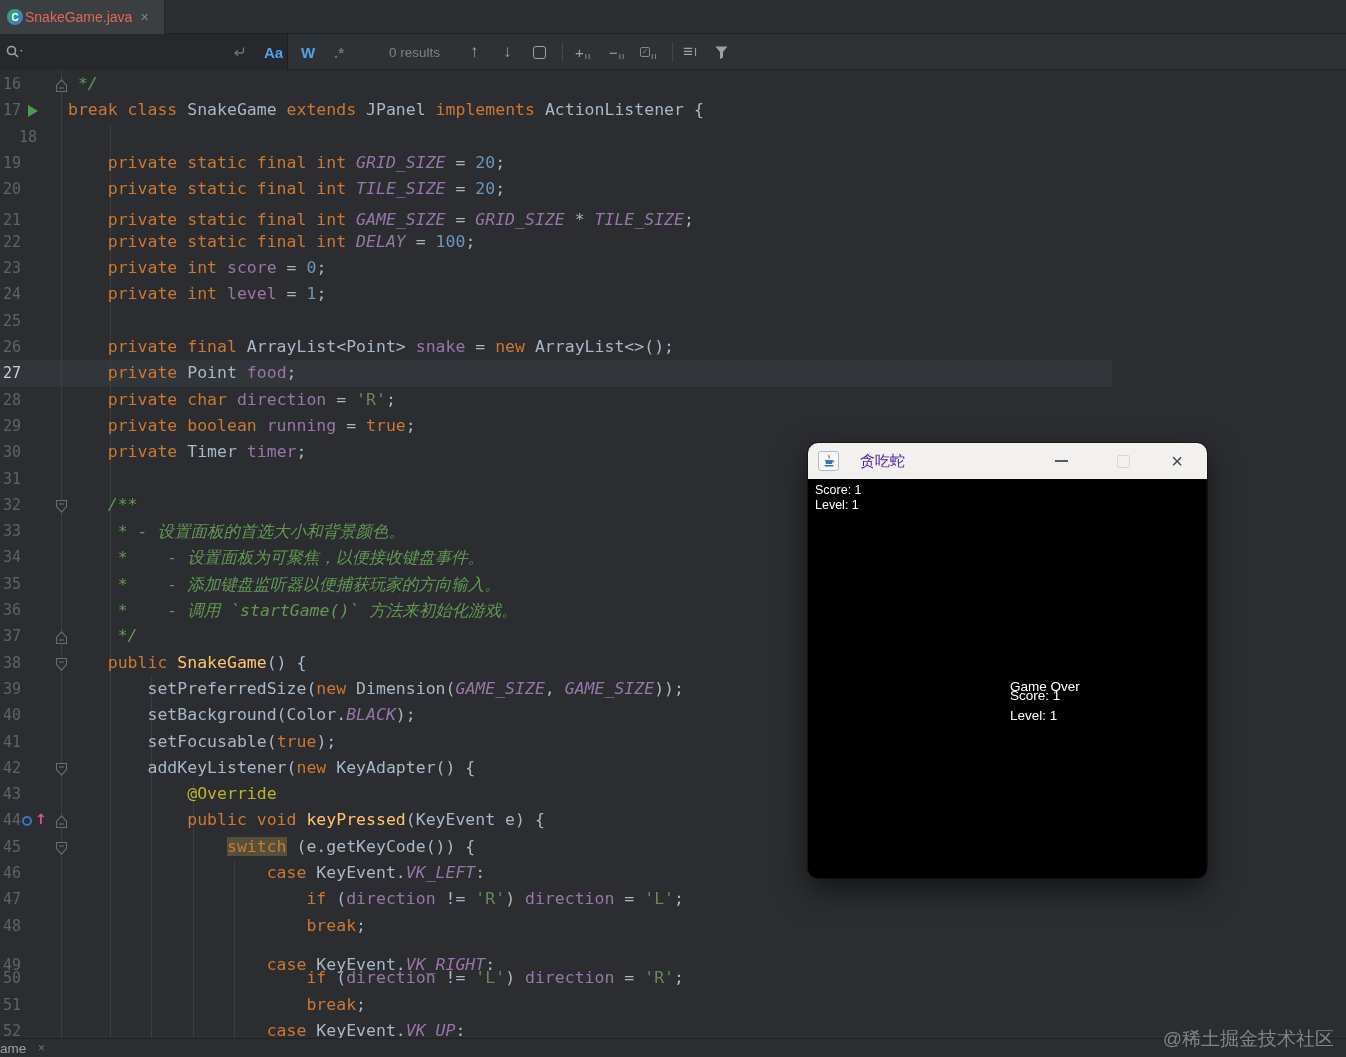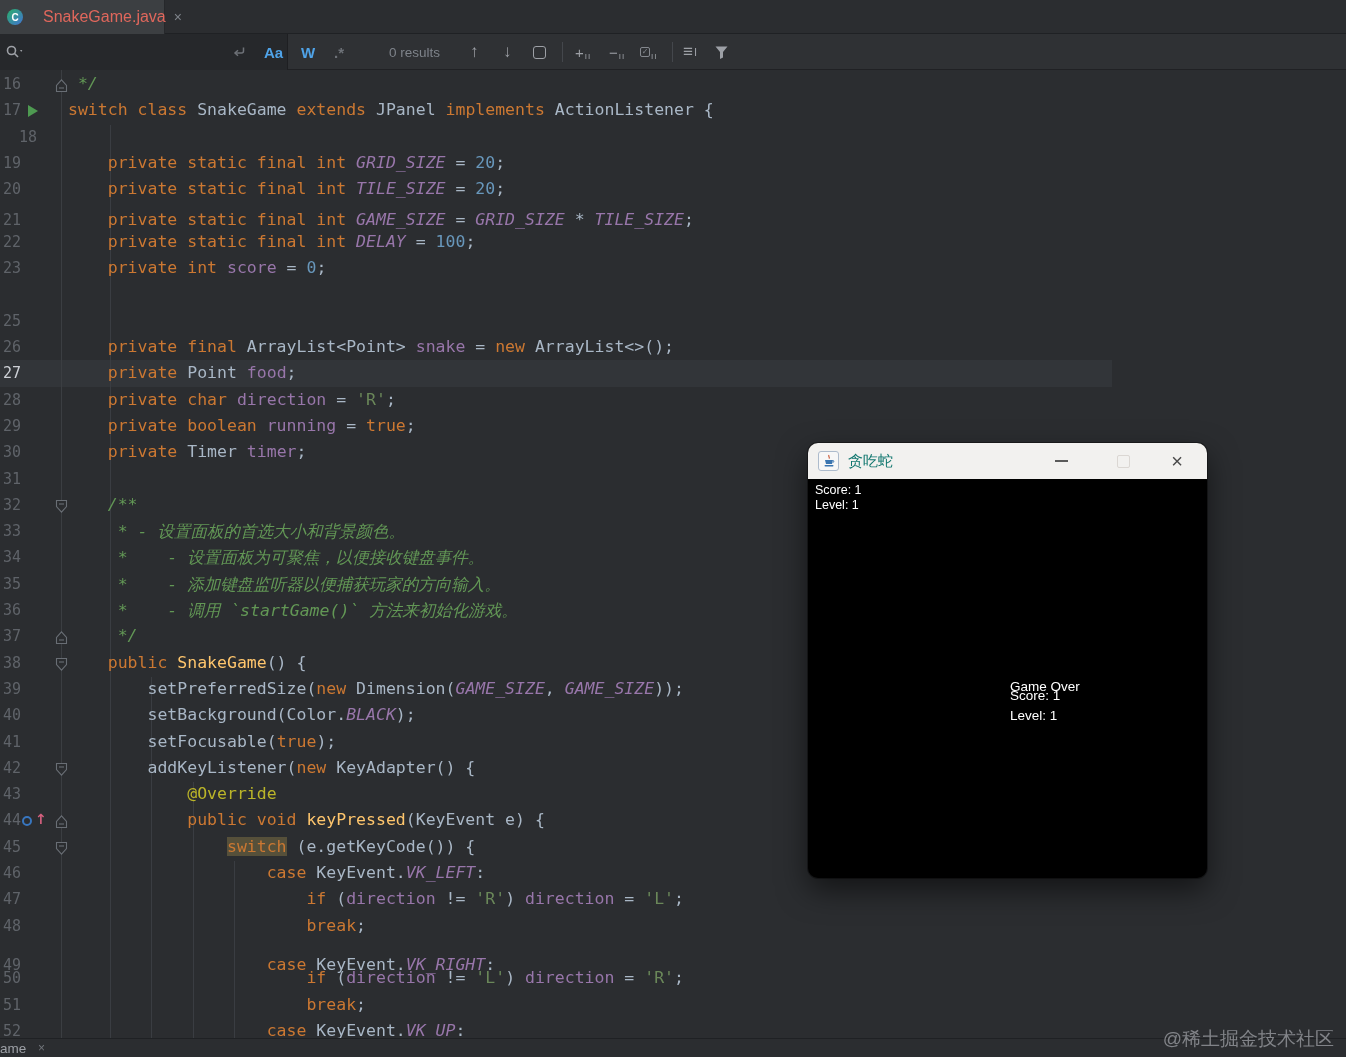--- a/index.html
+++ b/index.html
@@ -8,21 +8,21 @@
 
   
   #tabbar { position:absolute; left:0; top:0; width:1346px; height:34px;
             background:#2B2D30; border-bottom:1px solid #1F2124; }
   #tab { position:absolute; left:0; top:0; width:165px; height:34px; background:#3C3F42;
          display:flex; align-items:center; padding-left:7px; border-right:1px solid #26282B; }
   .tab-icon { width:16px; height:16px; border-radius:50%;
               background:linear-gradient(135deg,#2EA37E 20%,#3F7CC4 85%);
               color:#fff; font-size:10px; font-weight:bold; display:flex;
               align-items:center; justify-content:center; flex:0 0 auto; }
-  .tab-title { color:#E0675C; font-size:16px; margin-left:20px; white-space:nowrap; }
+  .tab-title { color:#E0675C; font-size:14px; margin-left:2px; white-space:nowrap; }
   .tab-close { color:#7E838A; font-size:14px; margin-left:8px; }
 
   
   #findbar { position:absolute; left:0; top:34px; width:1346px; height:36px;
              background:#2F3134; border-bottom:1px solid #202124; color:#9DA0A6; }
   #find-field { position:absolute; left:0; top:0; width:288px; height:36px;
                 background:#26282B; border-right:1px solid #1E1F22; }
   .fb-ic { position:absolute; top:0; height:36px; display:flex; align-items:center; }
   .toggle { font-weight:bold; font-size:15px; }
   .on { color:#4FA3E8; } .off { color:#6E7278; }
@@ -73,21 +73,21 @@
   #watermark { position:absolute; right:12px; top:1026px; color:#97999E; font-size:19px; opacity:.8; }
 
   
   #gamewin { position:absolute; left:808px; top:443px; width:399px; height:435px;
              border-radius:10px; background:#000; overflow:hidden;
              box-shadow:0 12px 30px rgba(0,0,0,.55), 0 0 0 1px rgba(0,0,0,.35); }
   #gw-titlebar { position:absolute; left:0; top:0; width:100%; height:36px; background:#F2F1EF;
                  display:flex; align-items:center; padding-left:10px; }
   .gw-appicon { width:21px; height:20px; border:1px solid #ADBBCC; border-radius:3px; background:#F7F7F7;
                 display:flex; align-items:center; justify-content:center; }
-  .gw-title { margin-left:9px; color:#0f766e; font-size:15px; }
+  .gw-title { margin-left:21px; color:#4c1d95; font-size:15px; }
   .gw-btn { position:absolute; top:0; height:36px; display:flex; align-items:center; justify-content:center; }
   #gw-min { left:240px; width:26px; } 
   #gw-min span { display:block; width:13px; height:2px; background:#5A5A5A; }
   #gw-max { left:302px; width:26px; }
   #gw-max span { display:block; width:13px; height:13px; border:1.5px solid #DBD7D3; border-radius:2px; }
   #gw-close { left:356px; width:26px; color:#4A4A4A; font-size:20px; font-weight:300; }
   .gw-hud { position:absolute; left:7px; top:40px; color:#FFF; font-size:12.5px; line-height:15px; }
   .gw-center { position:absolute; left:202px; color:#FFF; font-size:13.5px; }
 </style>
 </head>
@@ -164,21 +164,21 @@
         <span class="ln">16</span>
         <span class="g-fold"><svg width="13" height="15" viewBox="0 0 13 15">
             <path d="M1.5 13.5 H11.5 V7.5 L6.5 1.8 L1.5 7.5 Z" fill="#2B2D30" stroke="#696E75" stroke-width="1.1"></path>
             <line x1="4" y1="10" x2="9" y2="10" stroke="#696E75" stroke-width="1.1"></line>
           </svg></span>
         <span class="code"><span class="s-cmt"> */</span></span>
       </div>
       <div class="row" style="top: 28.3px;">
         <span class="ln">17</span>
         <span class="g-run"></span>
-        <span class="code"><span class="s-kw">switch class </span><span class="s-def">SnakeGame </span><span class="s-kw">extends </span><span class="s-def">JPanel </span><span class="s-kw">implements </span><span class="s-def">ActionListener {</span></span>
+        <span class="code"><span class="s-kw">break class </span><span class="s-def">SnakeGame </span><span class="s-kw">extends </span><span class="s-def">JPanel </span><span class="s-kw">implements </span><span class="s-def">ActionListener {</span></span>
       </div>
       <div class="row" style="top: 54.6px; margin-left: 16px;">
         <span class="ln">18</span>
         <span class="code"></span>
       </div>
       <div class="row" style="top: 80.9px;">
         <span class="ln">19</span>
         <span class="code"><span class="s-kw">    private static final int </span><span class="s-cst">GRID_SIZE</span><span class="s-def"> = </span><span class="s-num">20</span><span class="s-def">;</span></span>
       </div>
       <div class="row" style="top: 107.2px;">
@@ -189,20 +189,24 @@
         <span class="ln">21</span>
         <span class="code"><span class="s-kw">    private static final int </span><span class="s-cst">GAME_SIZE</span><span class="s-def"> = </span><span class="s-cst">GRID_SIZE</span><span class="s-def"> * </span><span class="s-cst">TILE_SIZE</span><span class="s-def">;</span></span>
       </div>
       <div class="row" style="top: 159.8px;">
         <span class="ln">22</span>
         <span class="code"><span class="s-kw">    private static final int </span><span class="s-cst">DELAY</span><span class="s-def"> = </span><span class="s-num">100</span><span class="s-def">;</span></span>
       </div>
       <div class="row" style="top: 186.1px;">
         <span class="ln">23</span>
         <span class="code"><span class="s-kw">    private int </span><span class="s-fld">score</span><span class="s-def"> = </span><span class="s-num">0</span><span class="s-def">;</span></span>
+      </div>
+      <div class="row" style="top: 212.4px;">
+        <span class="ln">24</span>
+        <span class="code"><span class="s-kw">    private int </span><span class="s-fld">level</span><span class="s-def"> = </span><span class="s-num">1</span><span class="s-def">;</span></span>
       </div>
       <div class="row" style="top: 238.7px;">
         <span class="ln">25</span>
         <span class="code"></span>
       </div>
       <div class="row" style="top: 265px;">
         <span class="ln">26</span>
         <span class="code"><span class="s-kw">    private final </span><span class="s-def">ArrayList&lt;Point&gt; </span><span class="s-fld">snake</span><span class="s-def"> = </span><span class="s-kw">new </span><span class="s-def">ArrayList&lt;&gt;();</span></span>
       </div>
       <div class="row" style="top: 291.3px;">

